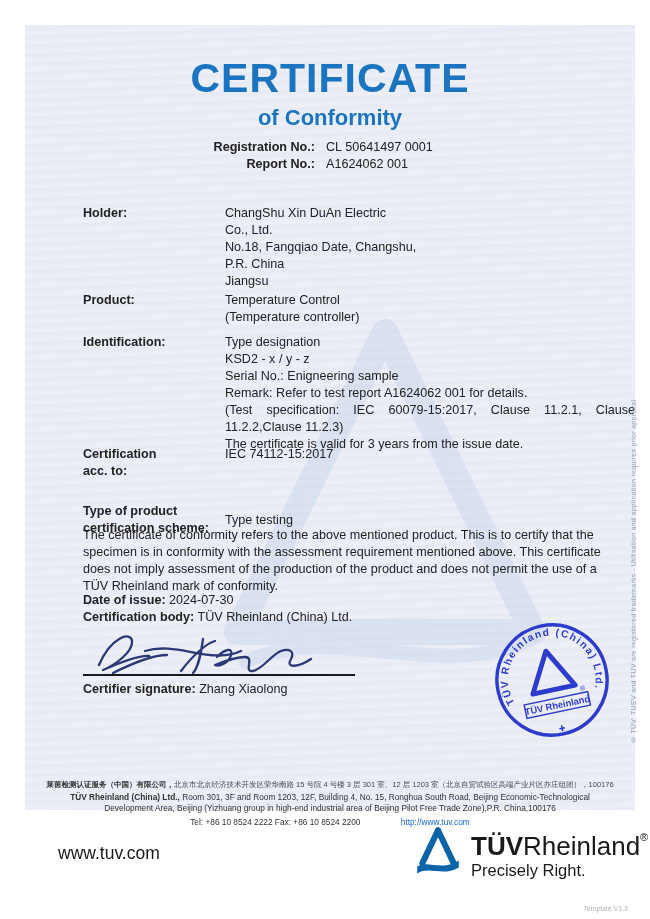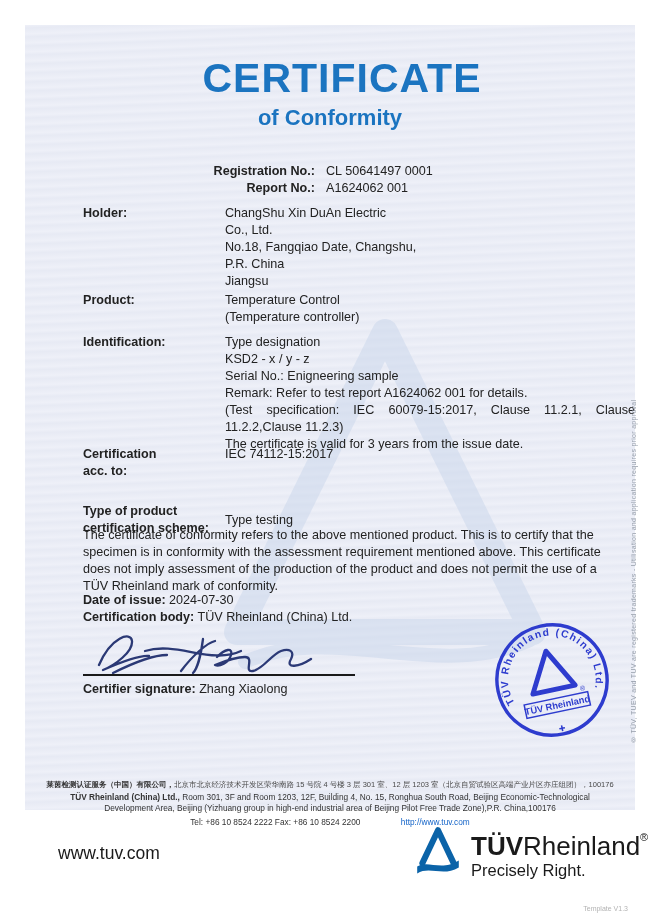--- a/index.html
+++ b/index.html
@@ -16,26 +16,26 @@
 
   .cert{
     position:absolute;left:25px;top:25px;width:610px;height:785px;
     background:
       repeating-linear-gradient(178deg,#eef0f8 0px,#e7eaf4 3px,#eef0f8 9px),
       #e8ebf4;
   }
 
   .watermark{position:absolute;left:190px;top:285px;width:340px;height:365px;opacity:.45;}
 
-  .title{position:absolute;top:30px;left:12px;width:100%;text-align:center;
+  .title{position:absolute;top:30px;left:0;width:100%;text-align:center;
     font-size:41px;font-weight:bold;color:var(--blue);letter-spacing:1px;}
   .subtitle{position:absolute;top:80px;left:0;width:100%;text-align:center;
     font-size:22px;font-weight:bold;color:var(--blue);}
 
-  .regblock{position:absolute;top:138px;left:0;width:100%;font-size:12.6px;line-height:16.5px;}
+  .regblock{position:absolute;top:114px;left:0;width:100%;font-size:12.6px;line-height:16.5px;}
   .regrow{display:flex;}
   .reglabel{width:290px;text-align:right;font-weight:bold;}
   .regval{margin-left:11px;}
 
   .row{position:absolute;left:58px;width:552px;display:flex;font-size:12.6px;line-height:17px;}
   .row .lbl{width:142px;font-weight:bold;flex:none;}
   .row .val{flex:1;}
   .row.scheme{align-items:center;margin-top:16px;}
   .justify{text-align:justify;}
 

